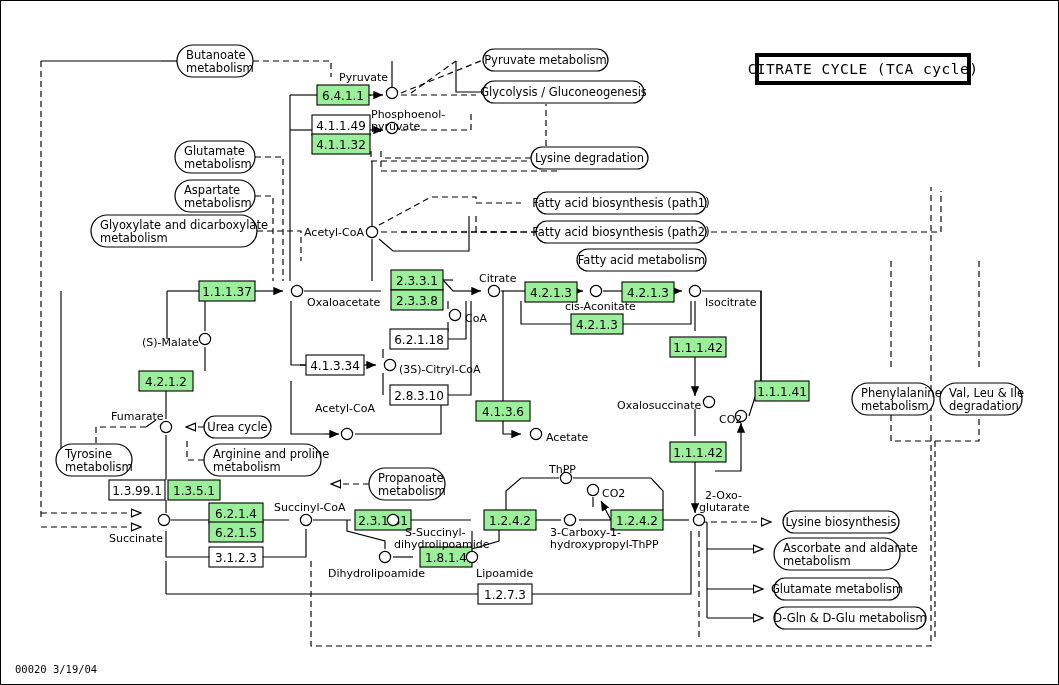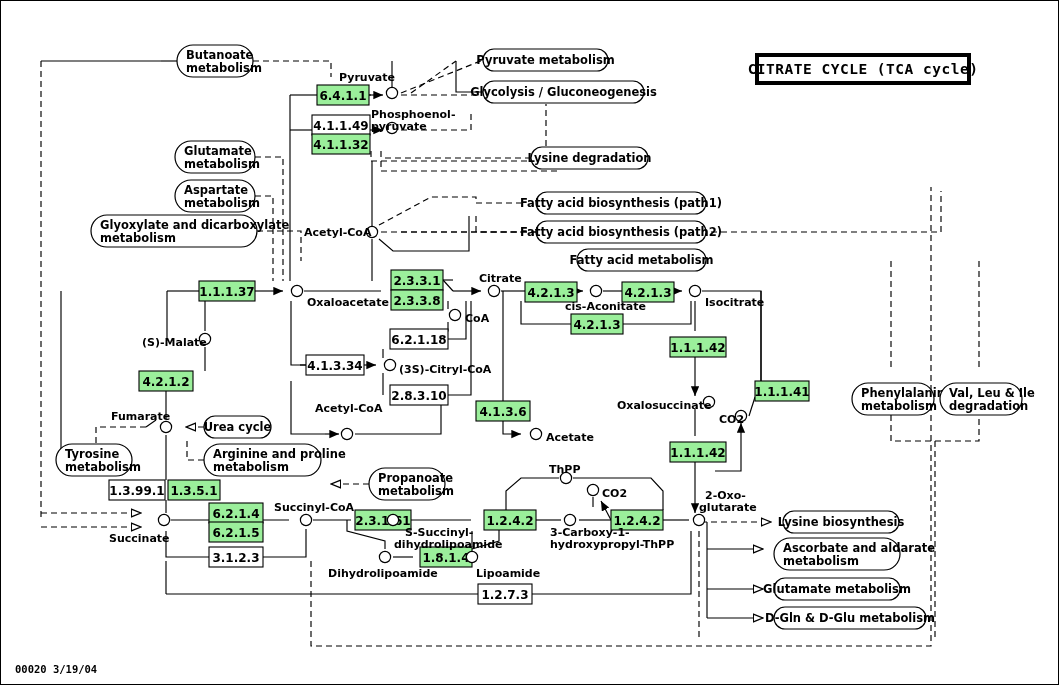--- a/index.html
+++ b/index.html
@@ -1,18 +1,18 @@
 <!DOCTYPE html>
 <html><head>
 <meta charset="utf-8">
 <style>
   html,body{margin:0;padding:0;background:#ffffff;}
   body{font-family:"DejaVu Sans", sans-serif;}
   #root{position:relative;width:1059px;height:685px;background:#fff;
-        border:1px solid #000;box-sizing:border-box;overflow:hidden;font-weight:bold;}
+        border:1px solid #000;box-sizing:border-box;overflow:hidden;}
   svg{position:absolute;left:0;top:0;}
   text{font-family:"DejaVu Sans", sans-serif;fill:#000;}
   .cpd-label{font-size:11px;}
   .enz-label{font-size:12px;}
   .map-label{font-size:11.5px;}
   .title-label{font-family:"DejaVu Sans Mono", monospace;font-size:14.5px;
                letter-spacing:.5px;}
   .foot-label{font-family:"DejaVu Sans Mono", monospace;font-size:10.5px;}
   .ln{stroke:#000;stroke-width:1.15;fill:none;}
   .ln-d{stroke:#000;stroke-width:1.15;fill:none;stroke-dasharray:6,4;}

